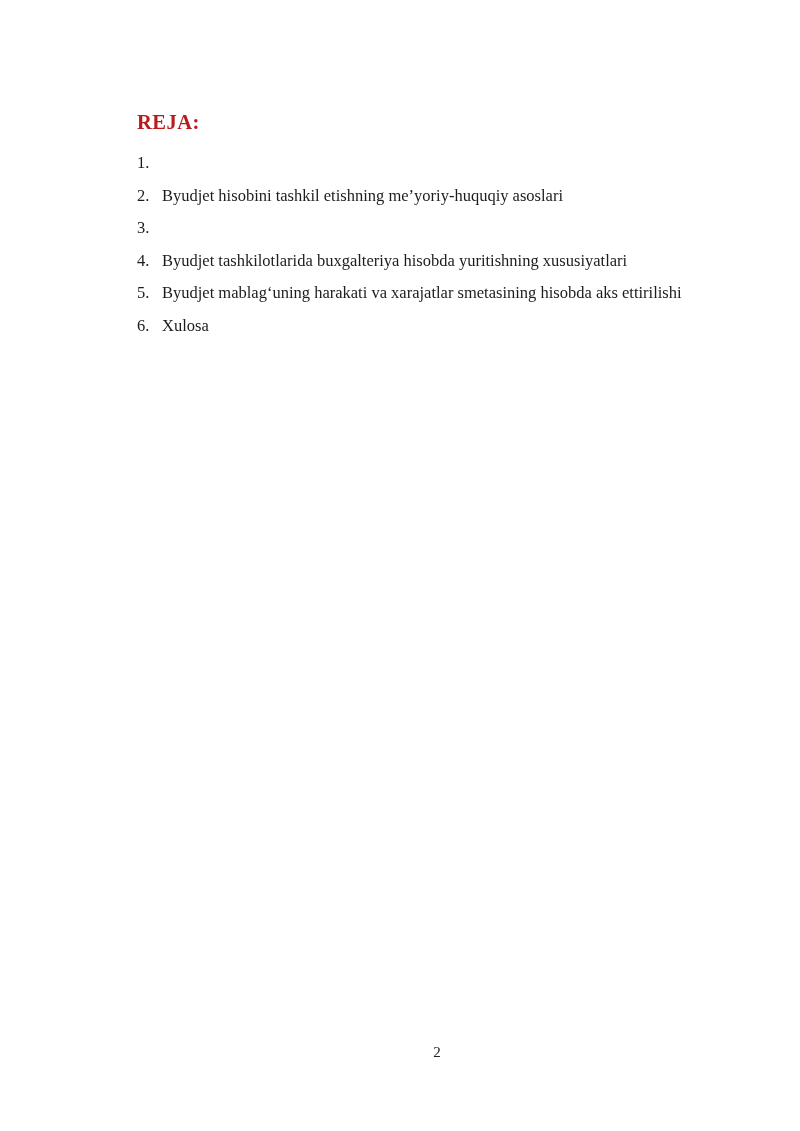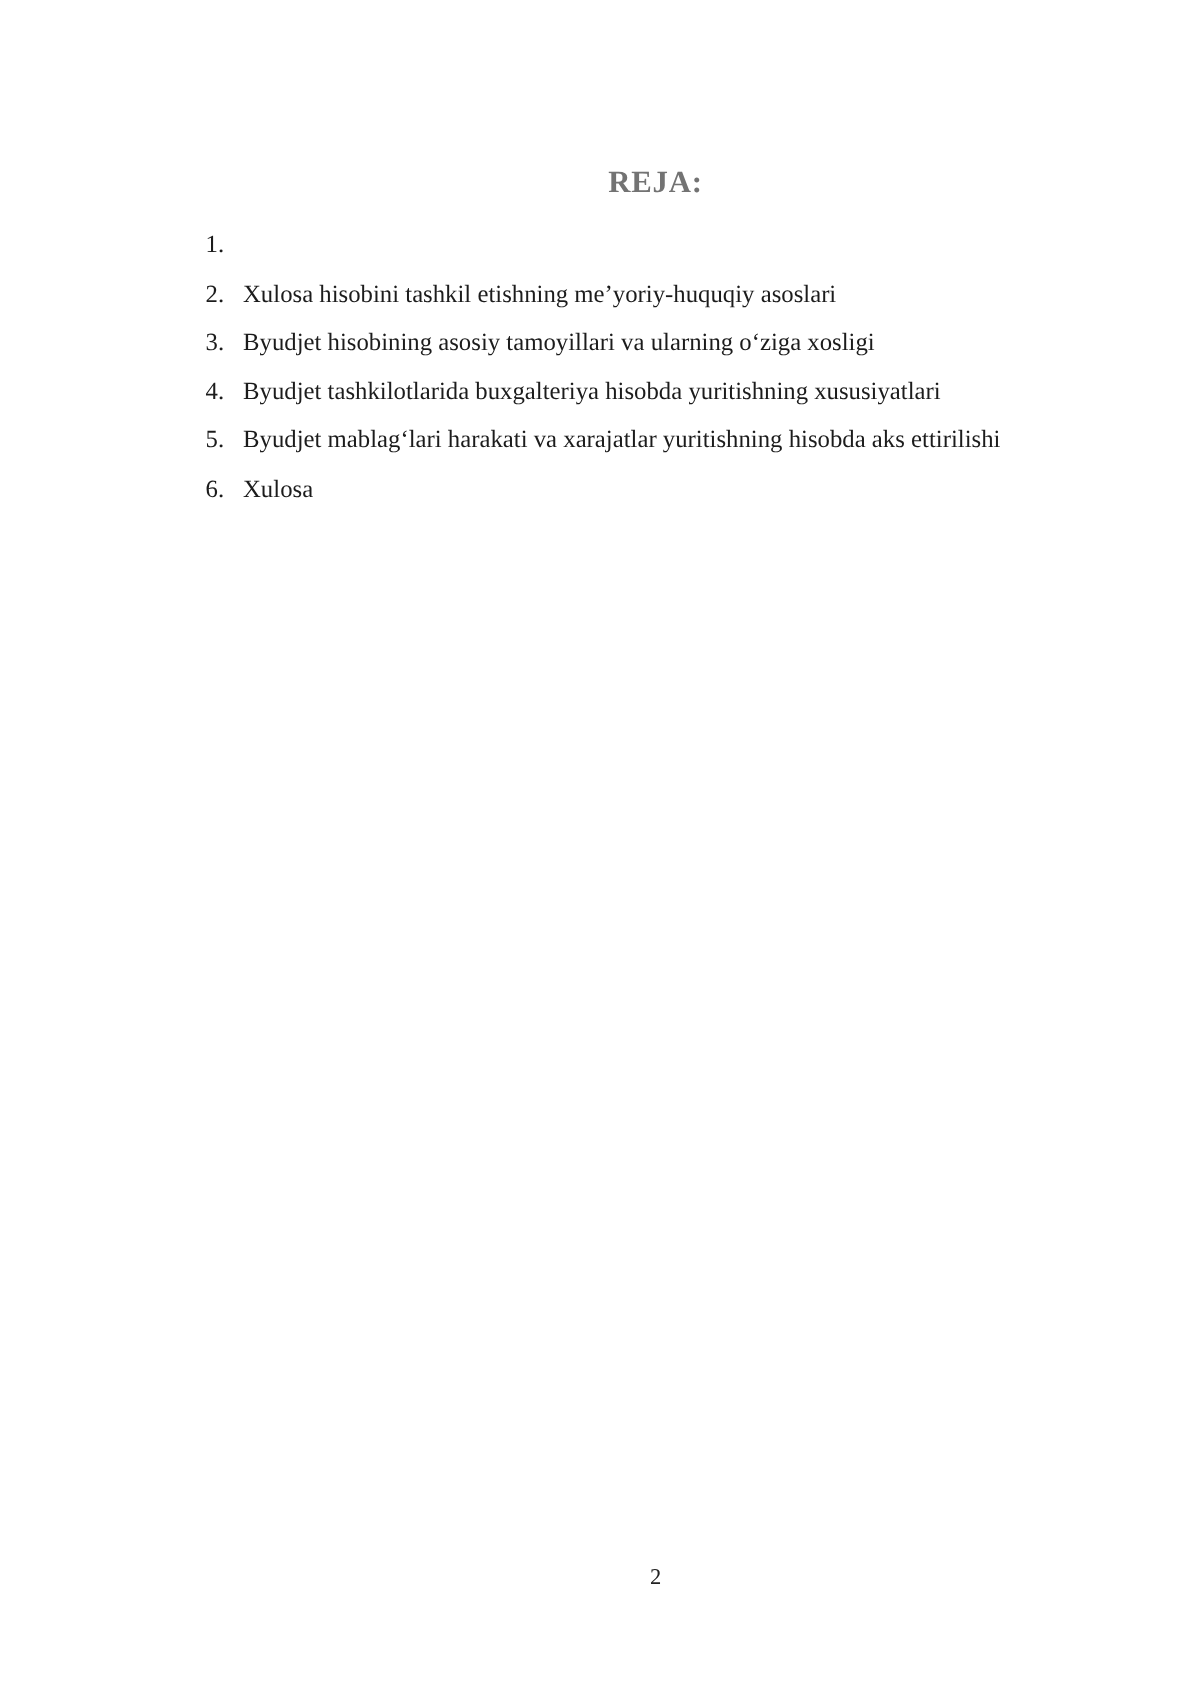--- a/index.html
+++ b/index.html
@@ -22,25 +22,25 @@
     top: 0;
     width: 600px;
     height: 100%;
   }
   .doc-title {
     margin: 0;
     position: absolute;
     top: 111px;
     left: 0;
     width: 100%;
-    text-align: center;
+    text-align: left;
     font-size: 20.5px;
     font-weight: bold;
     letter-spacing: 0.5px;
-    color: #737373;
+    color: #b91c1c;
   }
   .plan-list {
     position: absolute;
     top: 147px;
     left: 0;
     width: 100%;
   }
   .plan-item {
     display: flex;
     align-items: baseline;
@@ -73,36 +73,35 @@
     <h1 class="doc-title">REJA:</h1>
 
     <div class="plan-list">
 
       <div class="plan-item">
         <span class="num">1.</span>
       </div>
 
       <div class="plan-item">
         <span class="num">2.</span>
-        <span class="txt">Xulosa hisobini tashkil etishning me’yoriy-huquqiy asoslari</span>
+        <span class="txt">Byudjet hisobini tashkil etishning me’yoriy-huquqiy asoslari</span>
       </div>
 
       <div class="plan-item">
         <span class="num">3.</span>
-        <span class="txt">Byudjet hisobining asosiy tamoyillari va ularning o‘ziga xosligi</span>
       </div>
 
       <div class="plan-item">
         <span class="num">4.</span>
         <span class="txt">Byudjet tashkilotlarida buxgalteriya hisobda yuritishning xususiyatlari</span>
       </div>
 
       <div class="plan-item">
         <span class="num">5.</span>
-        <span class="txt">Byudjet mablag‘lari harakati va xarajatlar yuritishning hisobda aks ettirilishi</span>
+        <span class="txt">Byudjet mablag‘uning harakati va xarajatlar smetasining hisobda aks ettirilishi</span>
       </div>
 
       <div class="plan-item">
         <span class="num">6.</span>
         <span class="txt">Xulosa</span>
       </div>
 
     </div>
 
     <div class="page-number">2</div>

